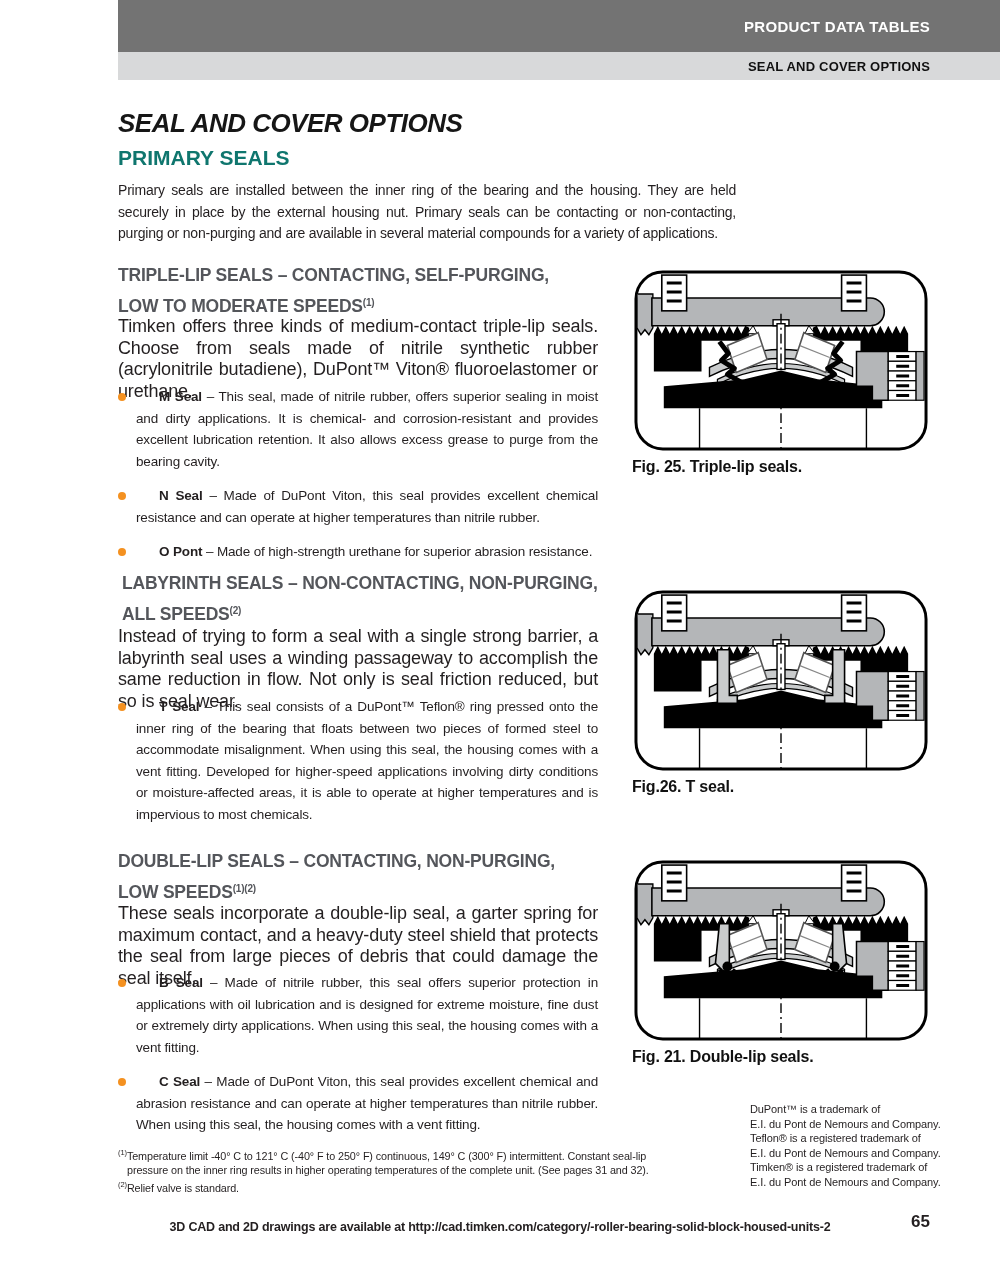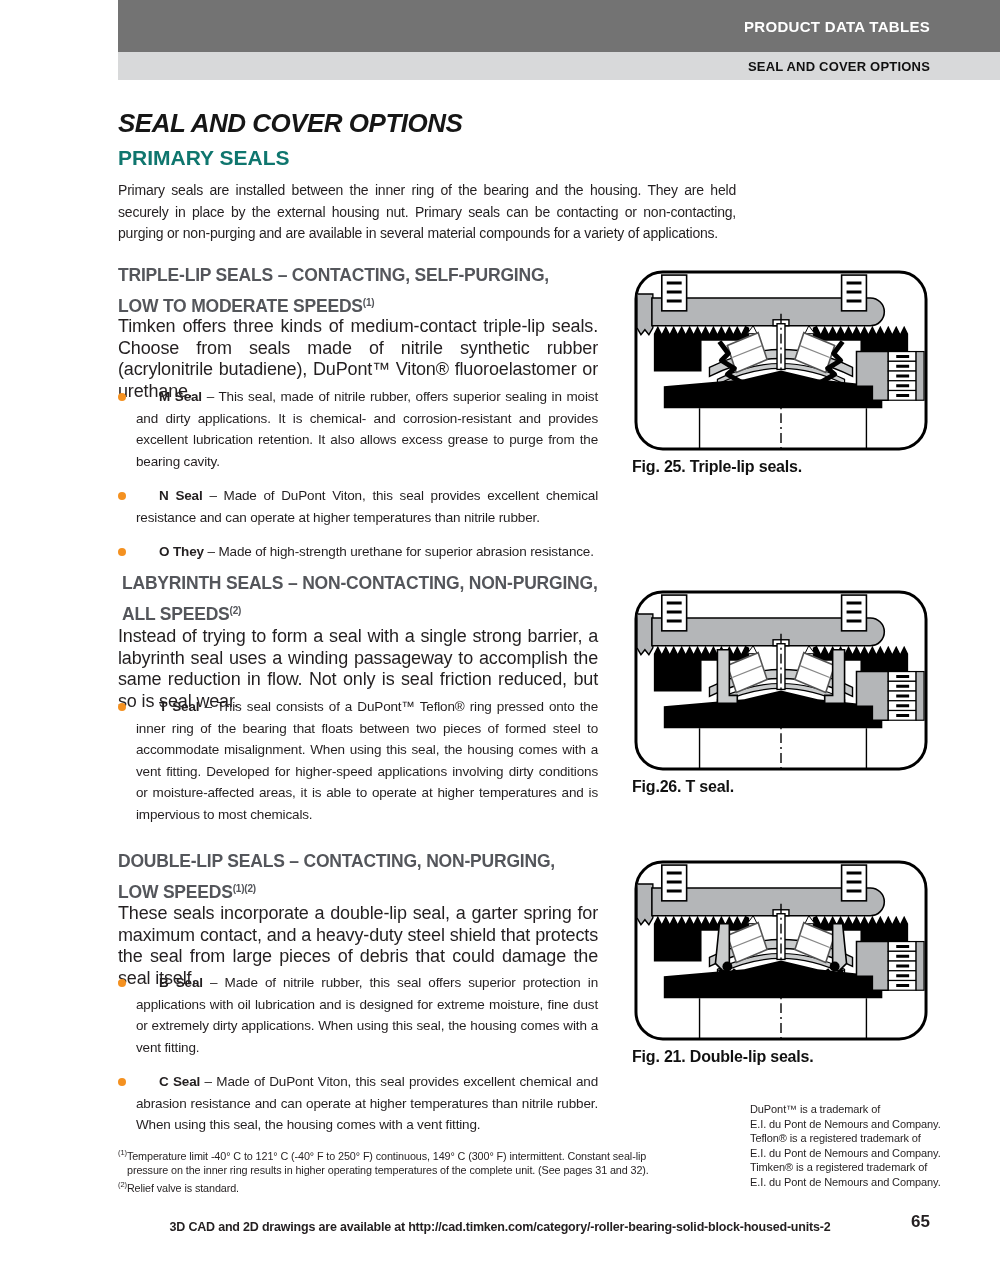--- a/index.html
+++ b/index.html
@@ -157,21 +157,21 @@
 <div class="abs intro">Primary seals are installed between the inner ring of the bearing and the housing. They are held securely in place by the external housing nut. Primary seals can be contacting or non-contacting, purging or non-purging and are available in several material compounds for a variety of applications.</div>
 
 <div class="abs sec-head" style="left:118px;top:262px;">
   <span>TRIPLE-LIP SEALS – CONTACTING, SELF-PURGING,</span><br>
   <span>LOW TO MODERATE SPEEDS</span><sup>(1)</sup>
 </div>
 <div class="abs sec-body" style="left:118px;top:316px;">Timken offers three kinds of medium-contact triple-lip seals. Choose from seals made of nitrile synthetic rubber (acrylonitrile butadiene), DuPont™ Viton® fluoroelastomer or urethane.</div>
 <ul class="bullets abs" style="left:118px;top:386px;">
   <li><span class="dot"></span><b>M Seal</b><span> – This seal, made of nitrile rubber, offers superior sealing in moist and dirty applications. It is chemical- and corrosion-resistant and provides excellent lubrication retention. It also allows excess grease to purge from the bearing cavity.</span></li>
   <li><span class="dot"></span><b>N Seal</b><span> – Made of DuPont Viton, this seal provides excellent chemical resistance and can operate at higher temperatures than nitrile rubber.</span></li>
-  <li><span class="dot"></span><b>O They</b><span> – Made of high-strength urethane for superior abrasion resistance.</span></li>
+  <li><span class="dot"></span><b>O Pont</b><span> – Made of high-strength urethane for superior abrasion resistance.</span></li>
 </ul>
 <div class="abs figure" style="top:268px;">
   <svg width="298" height="185" viewBox="0 0 300 186">
     <use href="#brg"></use>
 
     <g stroke="#000" stroke-width="5" fill="none" stroke-linejoin="round">
       <polyline points="88,74 97,86 90,93 103,101 96,107 112,116"></polyline>
       <polyline points="212,74 203,86 210,93 197,101 204,107 188,116"></polyline>
     </g>
   </svg>

